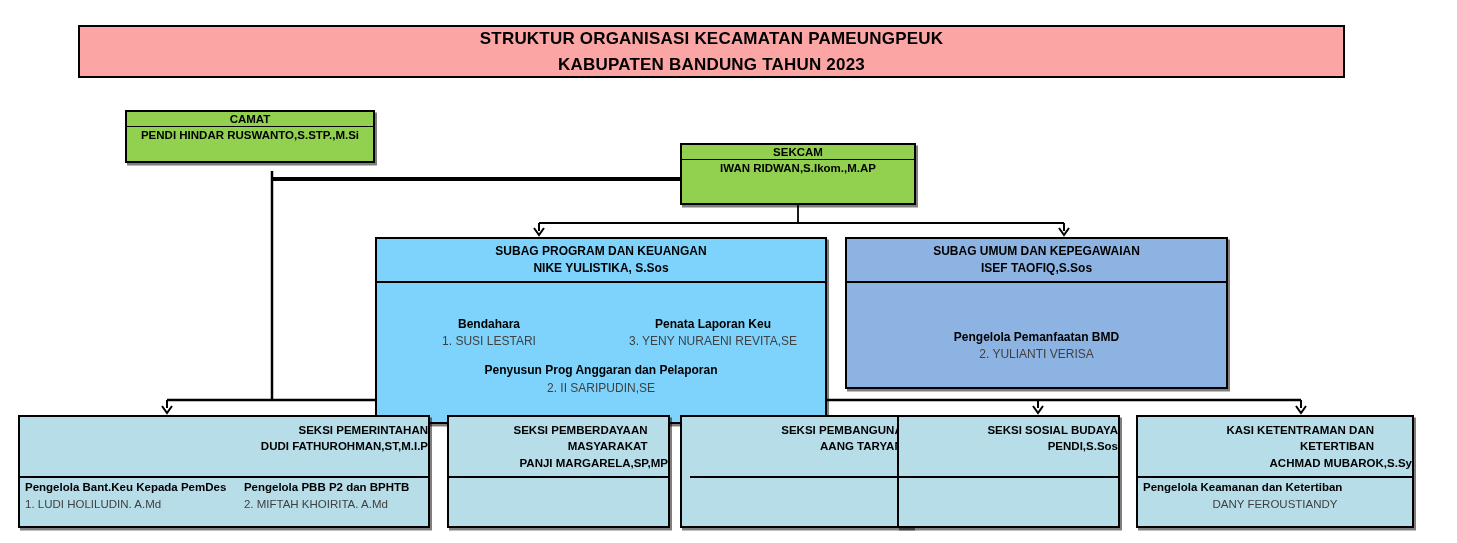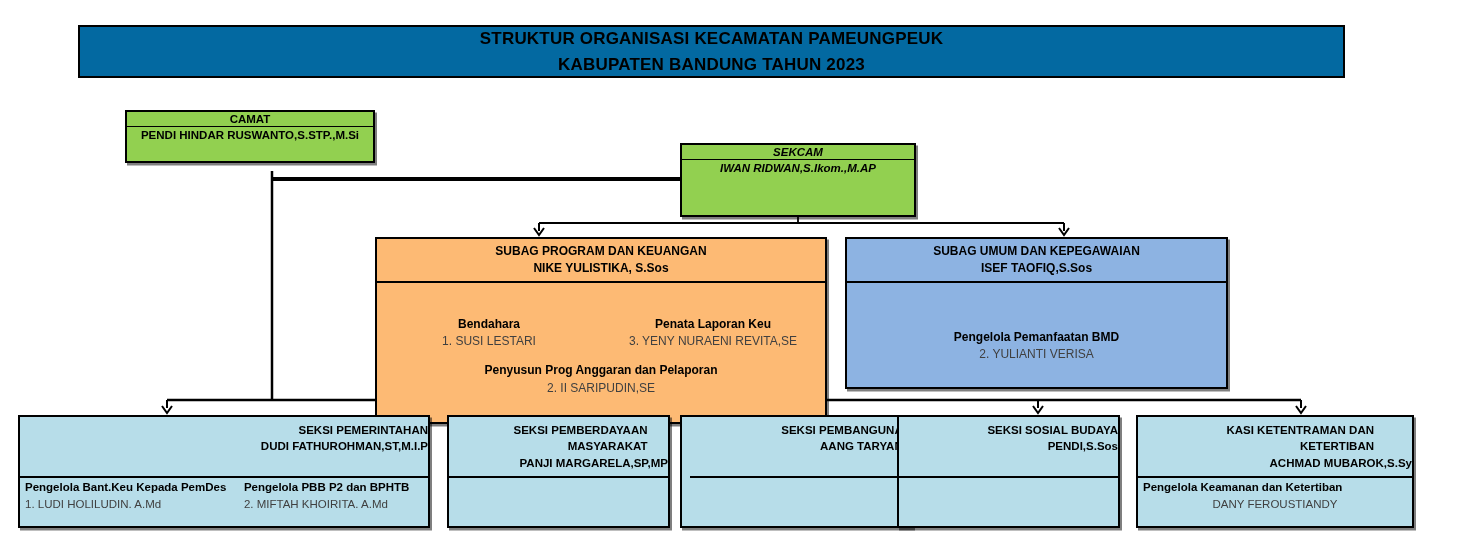--- a/index.html
+++ b/index.html
@@ -7,34 +7,34 @@
     position:relative; width:1457px; height:543px; background:#ffffff;
     font-family:"Liberation Sans", sans-serif; overflow:hidden;
   }
   svg.connectors { position:absolute; left:0; top:0; width:1457px; height:543px; }
 
   .box { position:absolute; box-sizing:border-box; border:2px solid #000; }
   .node { box-shadow:2px 2.5px 0 rgba(0,0,0,0.5); }
 
   
   #title-box {
-    left:78px; top:25px; width:1267px; height:53px; background:#0369a1;
+    left:78px; top:25px; width:1267px; height:53px; background:#fca5a5;
     display:flex; flex-direction:column; justify-content:center;
     text-align:center; font-weight:bold; font-size:17px; line-height:1.5;
     letter-spacing:0.2px; color:#000;
   }
 
   
   #camat  { left:125px; top:110px; width:250px; height:53px; background:#92d050; border-width:2.5px; }
-  #sekcam { left:680px; top:143px; width:236px; height:74px; background:#92d050; border-width:2.5px;font-style:italic; }
+  #sekcam { left:680px; top:143px; width:236px; height:62px; background:#92d050; border-width:2.5px; }
   .mini-hdr  { font-weight:bold; font-size:11.5px; text-align:center; border-bottom:1.6px solid #000; padding:1px 2px; }
   .mini-name { font-weight:bold; font-size:11.5px; text-align:center; padding-top:2px; }
 
   
-  #subag-program { left:375px; top:237px; width:452px; height:187px; background:#fdba74; border-width:2.5px; }
+  #subag-program { left:375px; top:237px; width:452px; height:187px; background:#7dd3fc; border-width:2.5px; }
   #subag-umum    { left:845px; top:237px; width:383px; height:152px; background:#8db3e2; border-width:2.5px; }
   .subag-hdr {
     height:44px; box-sizing:border-box; border-bottom:2.5px solid #000;
     text-align:center; font-weight:bold; font-size:12px; line-height:1.45; padding-top:4px;
   }
   .subag-body { padding-top:33px; font-size:12px; text-align:center; line-height:1.35; }
   .cols { display:flex; }
   .col { flex:1; }
   .role  { font-weight:bold; color:#000; }
   .sname { color:#404040; padding-top:1px; }

